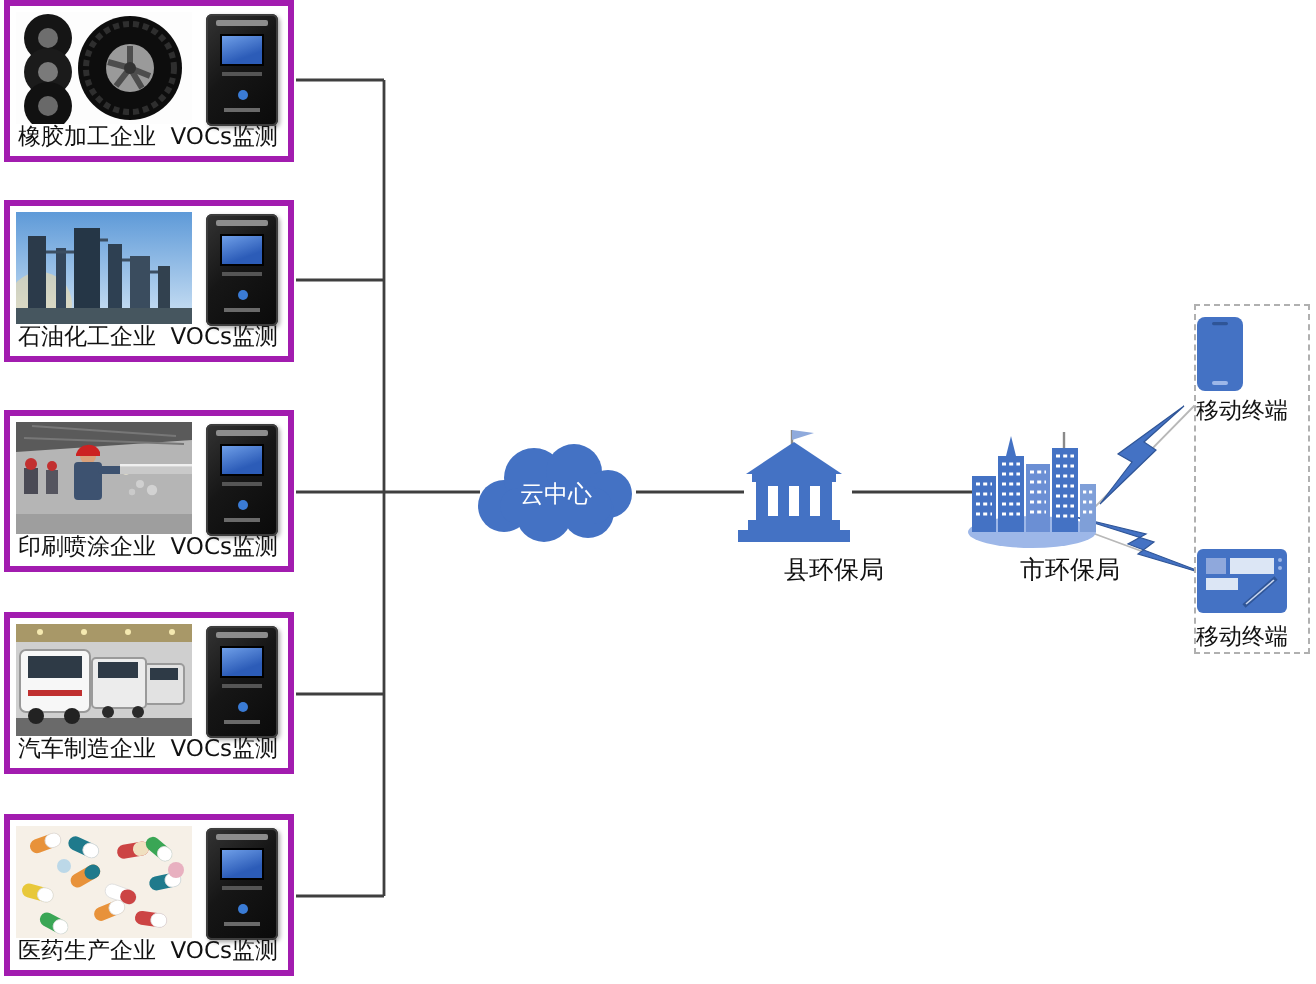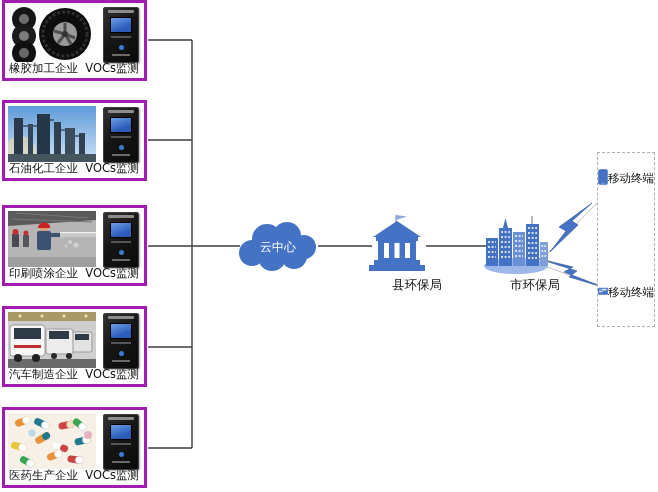--- a/index.html
+++ b/index.html
@@ -34,21 +34,21 @@
   .cloud .cap{position:absolute;inset:0;display:flex;align-items:center;justify-content:center;
     color:#fff;font-size:12px;padding-top:2px;}
   
   .bureau-icon{position:absolute;z-index:2;}
   .bureau-label{position:absolute;z-index:2;font-size:12.5px;text-align:right;}
   
   .terminals{
     position:absolute;left:597px;top:152px;width:58px;height:175px;z-index:2;
     border:1px dashed #b0b0b0;background:#fff;box-sizing:border-box;
   }
-  .terminal{position:absolute;left:0;width:100%;display:flex;flex-direction:row;align-items:center;}
+  .terminal{position:absolute;left:0;width:100%;display:flex;flex-direction:column;}
   .terminal .t-label{font-size:11.5px;margin-top:2px;white-space:nowrap;}
 </style>
 </head>
 <body>
 
 <div id="canvas">
 
   <svg class="overlay" width="658" height="492">
     <path d="M148 40 H192 M148 140 H192 M148 347 H192 M148 448 H192 M192 40 V448 M148 246 H240 M318 246 H372 M426 246 H492" stroke="#3f3f3f" stroke-width="1.4" fill="none"></path>
     <path d="M545 256 L598 202 M534 262 L607 289" stroke="#b8b8b8" stroke-width="0.9" fill="none"></path>

